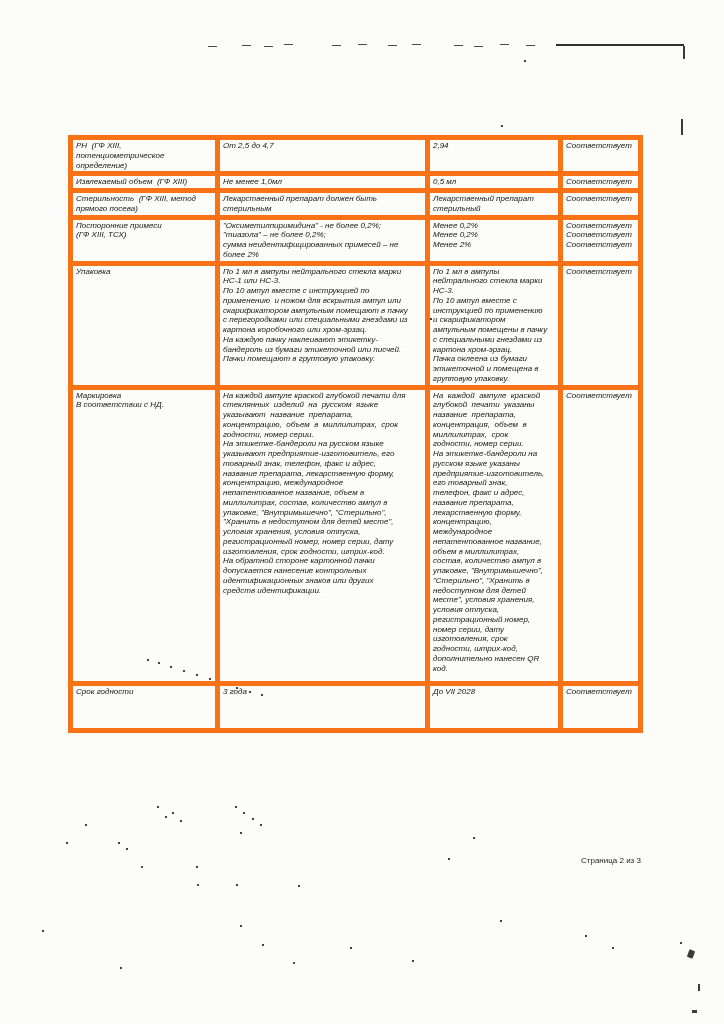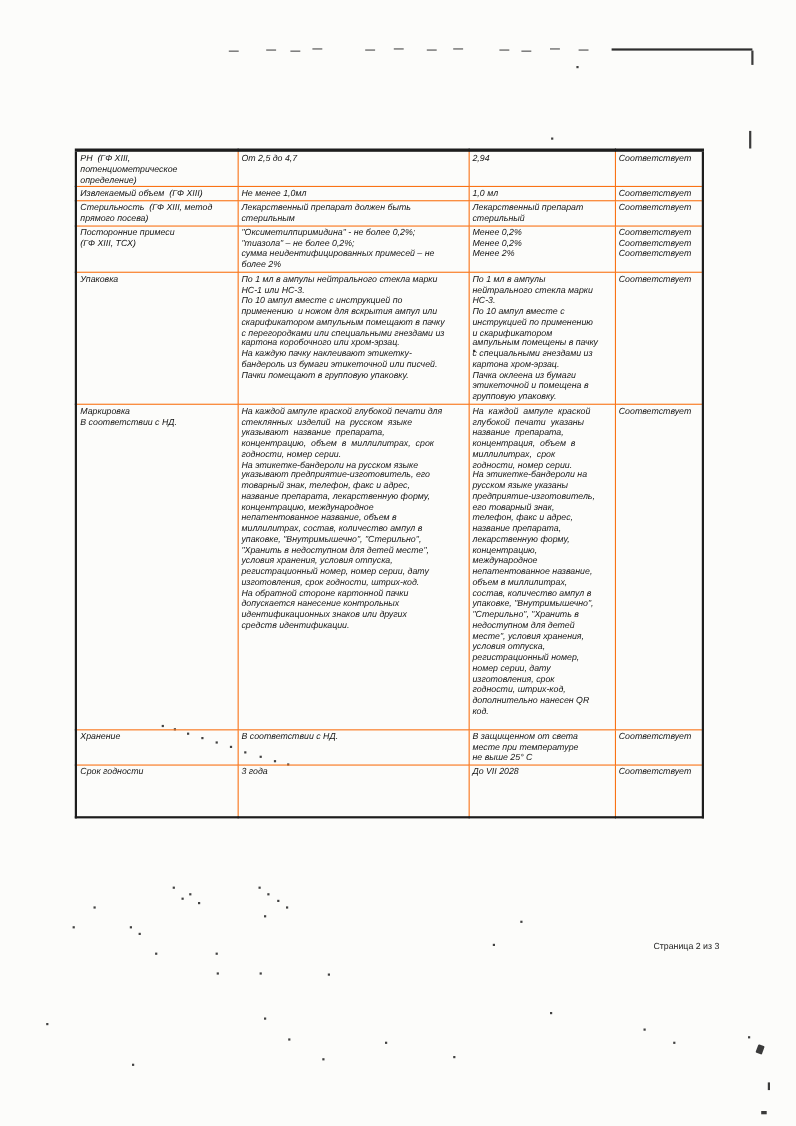--- a/index.html
+++ b/index.html
@@ -8,38 +8,38 @@
     background:#fcfcfa;
     font-family:"Liberation Sans",sans-serif;
   }
   
   .doc-table{
     position:absolute;left:68px;top:135px;width:570px;
     border-collapse:collapse;table-layout:fixed;
     border:2px solid #1d1d1d;border-top:3px solid #1d1d1d;
   }
   .doc-table td{
-    border:1px solid #f97316;
+    border:5px solid #f97316;
     vertical-align:top;
     padding:1px 4px 1px 3px;
     font:italic 8px/1.22 "Liberation Sans",sans-serif;
     color:#141414;
     white-space:pre-wrap;
     word-wrap:break-word;
     letter-spacing:0px;
     margin-top:31px;
   }
   tr.r0{height:32px} tr.r1{height:13px} tr.r2{height:22px} tr.r3{height:21px}
   tr.r4{height:38px} tr.r5{height:48px} tr.r6{height:118px} tr.r7{height:296px}
   tr.r8{height:30px} tr.r9{height:47px}
   col.c0{width:147px} col.c1{width:210px} col.c2{width:133px} col.c3{width:80px}
 
   
   .page-footer{
-    position:absolute;left:594px;top:857px;
+    position:absolute;left:581px;top:857px;
     font:8px/1 "Liberation Sans",sans-serif;color:#222;
   }
 
   
   .art{position:absolute;background:#3b3b3b;}
   .topline{left:556px;top:44px;width:128px;height:2px;background:#2e2e2e;}
   .edge1{left:683px;top:46px;width:2px;height:13px;}
   .edge2{left:681px;top:119px;width:2px;height:16px;}
   .blob1{left:688px;top:950px;width:6px;height:8px;border-radius:1px;transform:rotate(20deg);}
   .blob2{left:698px;top:984px;width:2px;height:7px;}
@@ -98,21 +98,21 @@
       <td>РН  (ГФ XIII,
 потенциометрическое
 определение)</td>
       <td>От 2,5 до 4,7</td>
       <td>2,94</td>
       <td>Соответствует</td>
     </tr>
     <tr class="r1">
       <td>Извлекаемый объем  (ГФ XIII)</td>
       <td>Не менее 1,0мл</td>
-      <td>1,0 мл</td>
+      <td>0,5 мл</td>
       <td>Соответствует</td>
     </tr>
     <tr class="r2">
       <td>Стерильность  (ГФ XIII, метод
 прямого посева)</td>
       <td>Лекарственный препарат должен быть
 стерильным</td>
       <td>Лекарственный препарат
 стерильный</td>
       <td>Соответствует</td>
@@ -205,28 +205,20 @@
 месте", условия хранения,
 условия отпуска,
 регистрационный номер,
 номер серии, дату
 изготовления, срок
 годности, штрих-код,
 дополнительно нанесен QR
 код.</td>
       <td>Соответствует</td>
     </tr>
-    <tr class="r8">
-      <td>Хранение</td>
-      <td>В соответствии с НД.</td>
-      <td>В защищенном от света
-месте при температуре
-не выше 25° С</td>
-      <td>Соответствует</td>
-    </tr>
     <tr class="r9">
       <td>Срок годности</td>
       <td>3 года</td>
       <td>До VII 2028</td>
       <td>Соответствует</td>
     </tr>
   </tbody>
 </table>
 
 <div class="page-footer">Страница 2 из 3</div>

